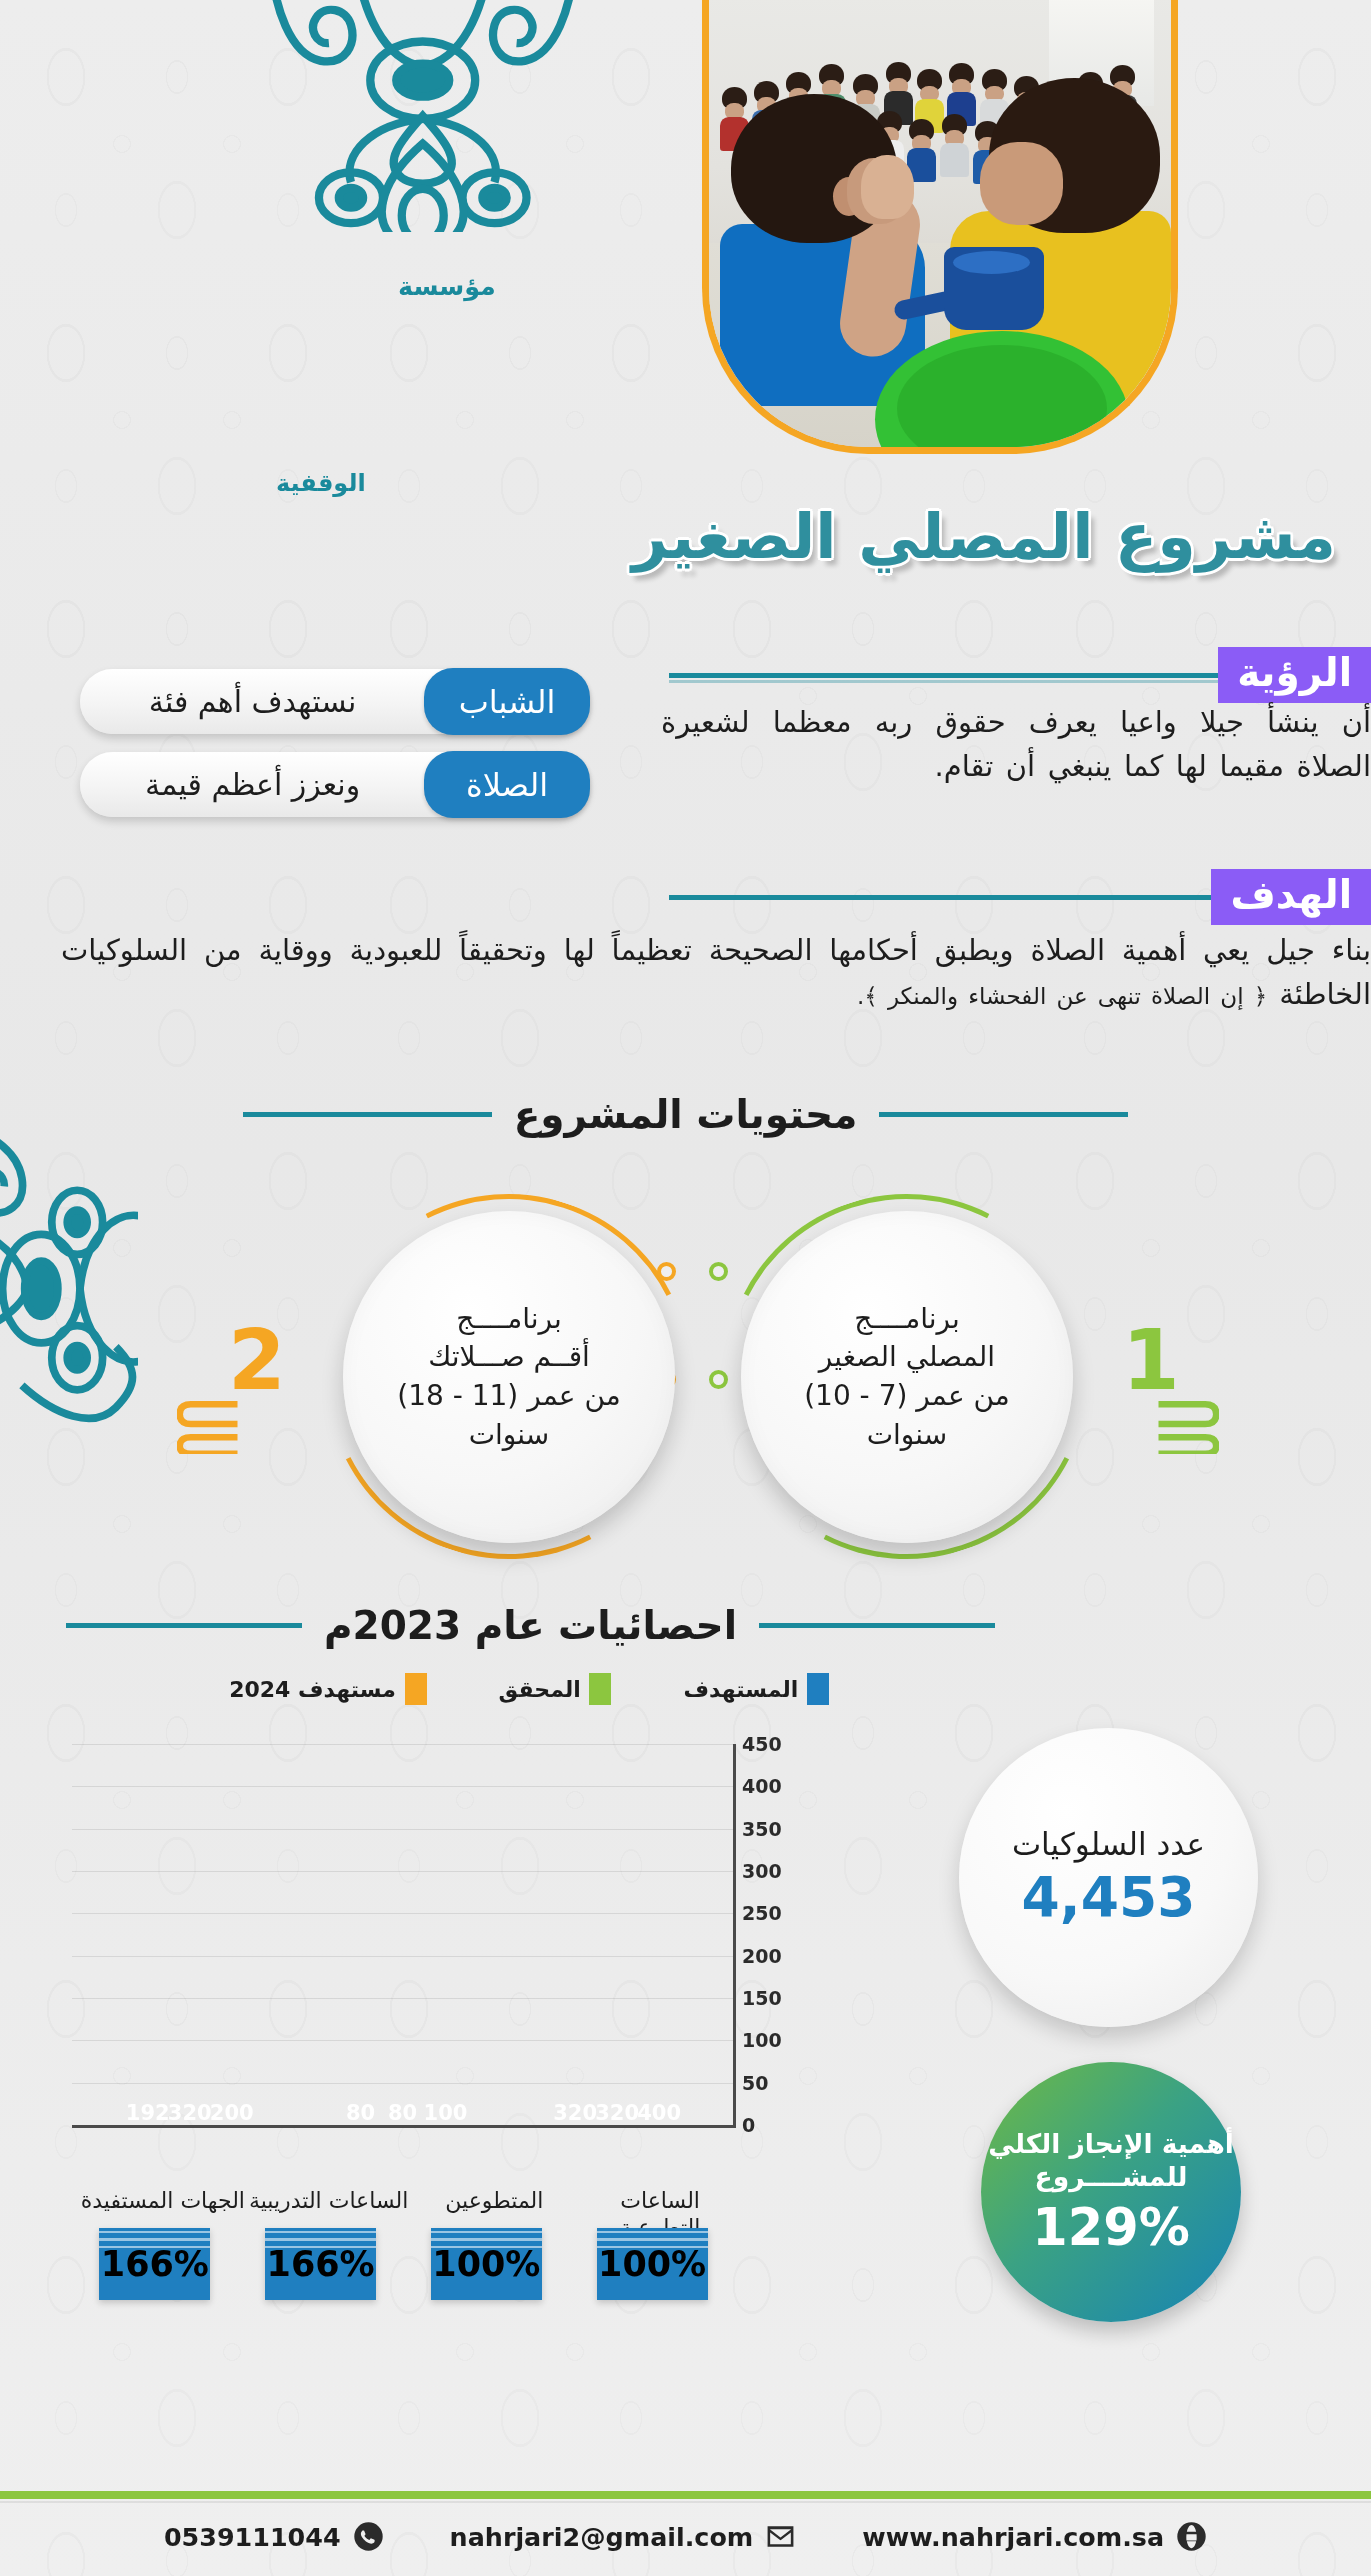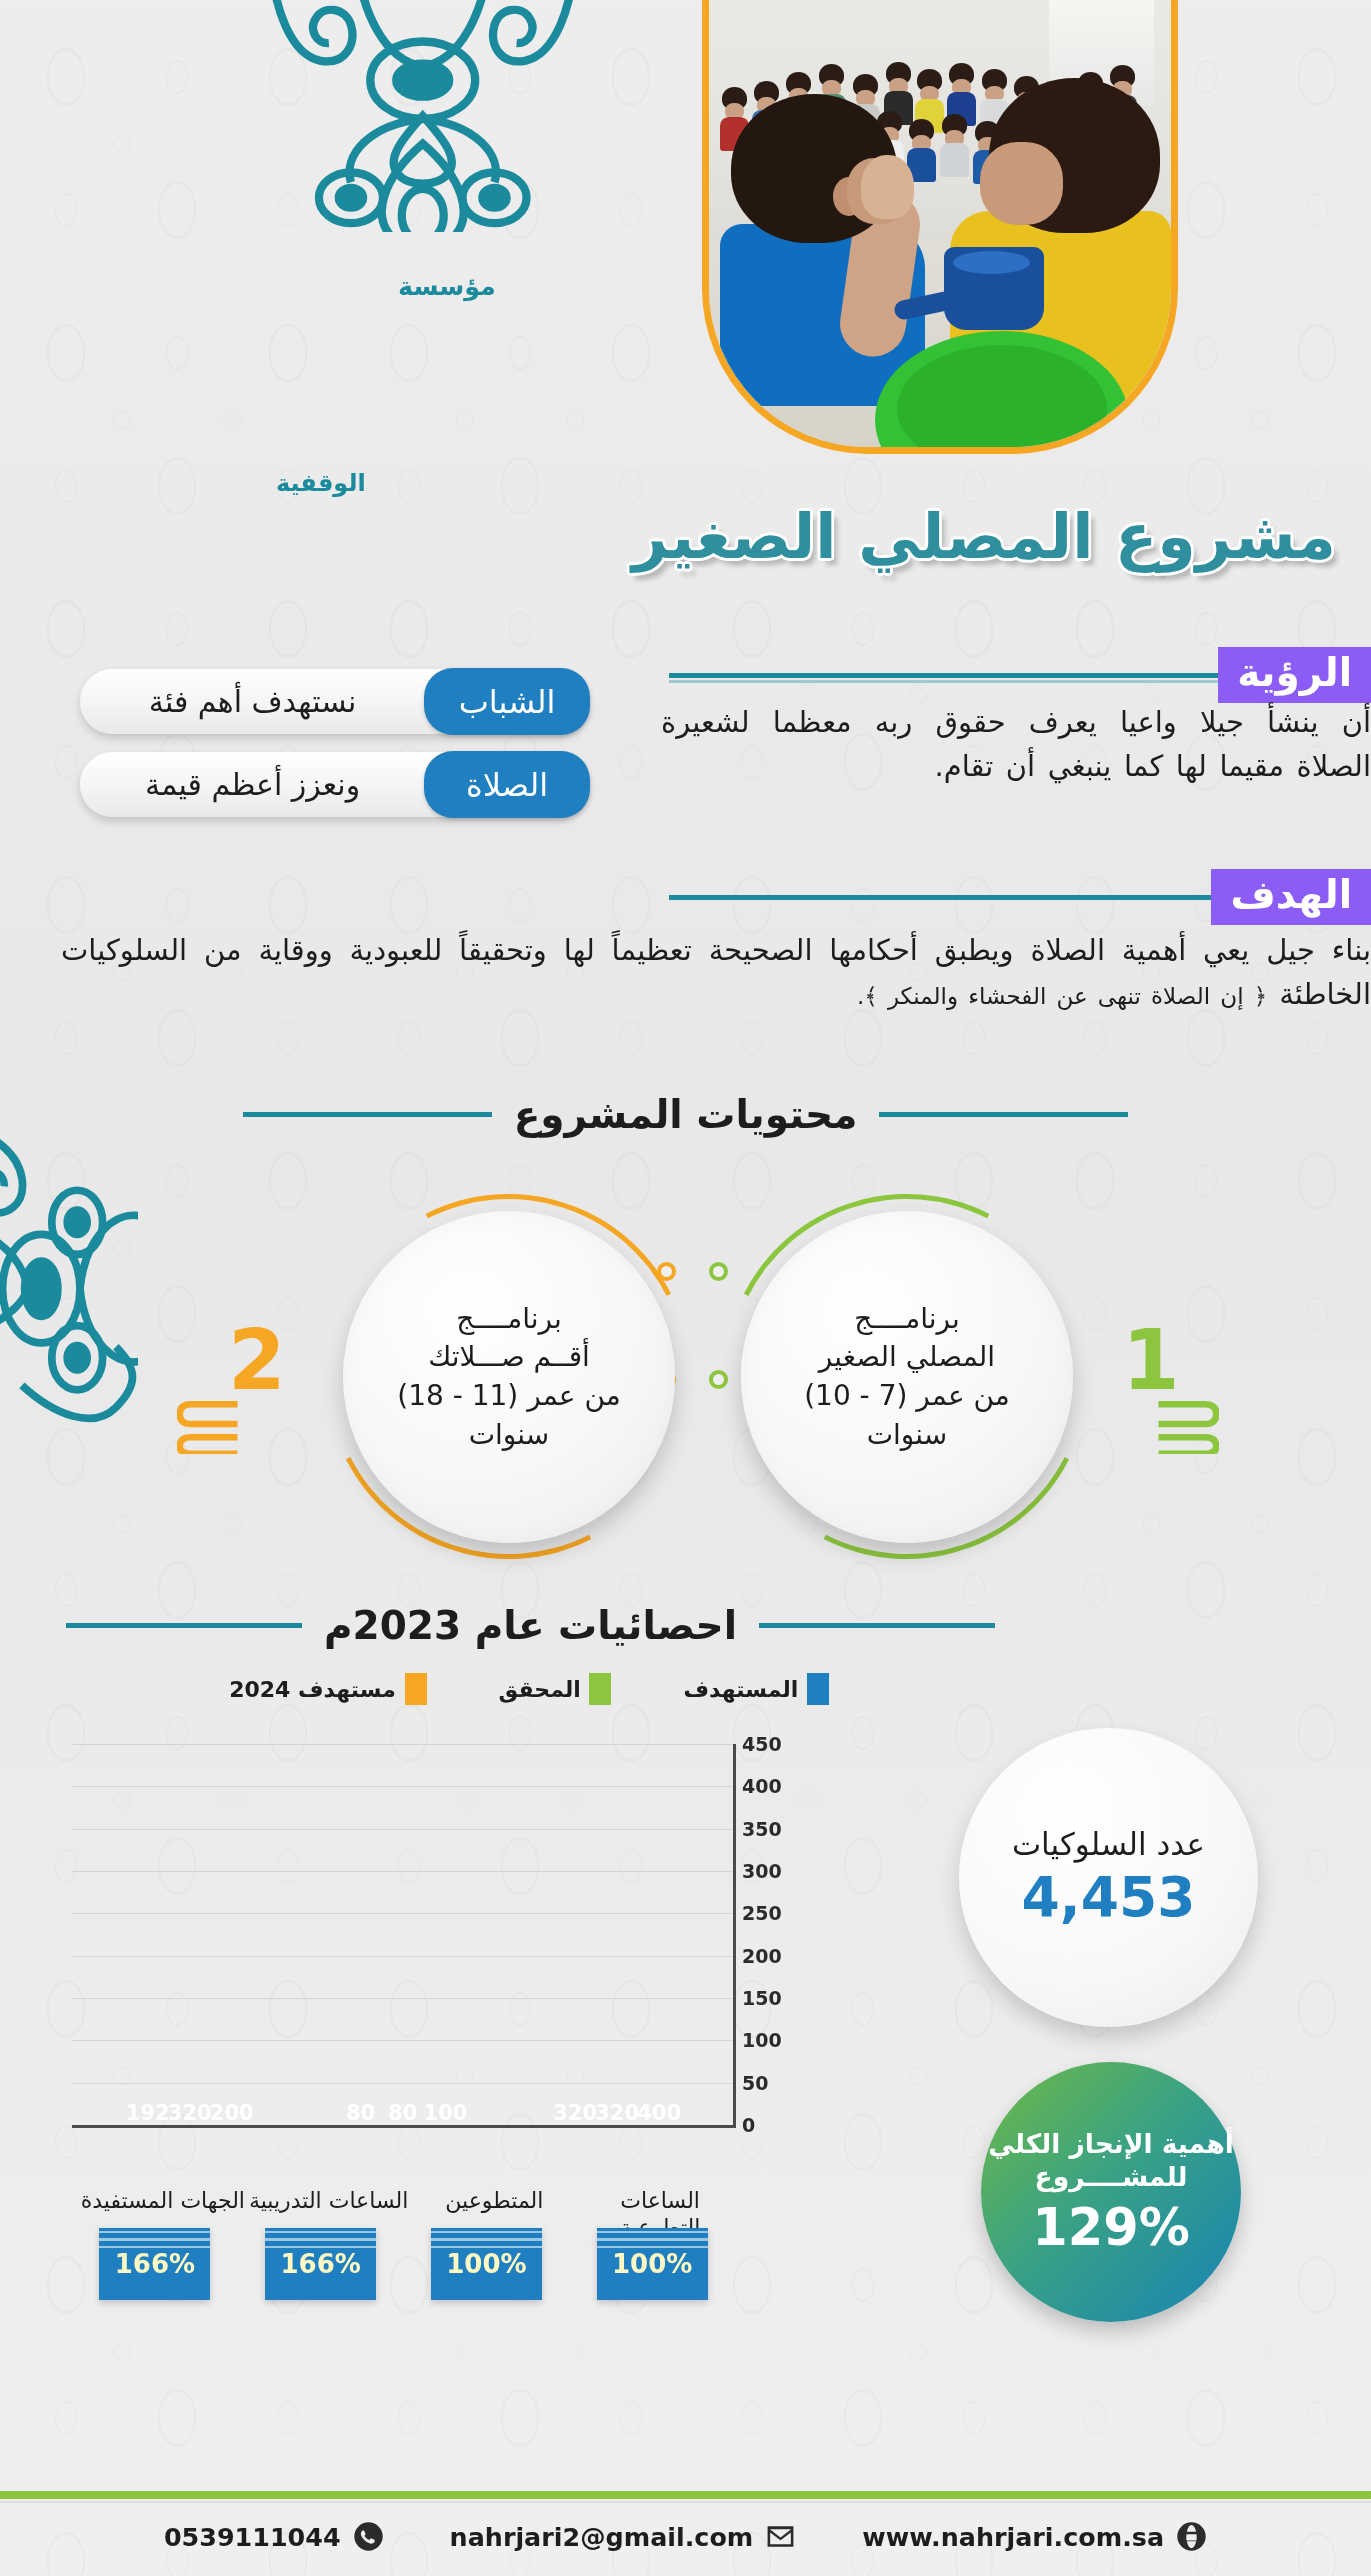--- a/index.html
+++ b/index.html
@@ -268,21 +268,21 @@
   .cat-lb { flex: 1; text-align: center; font-size: 22px; line-height: 1.22; font-weight: 500; color: #1d1d1d; }
 
   .pct-row {
     position: absolute; top: 2228px; left: 72px; width: 663px;
     display: flex; flex-direction: row-reverse;
   }
   .pct-cell { flex: 1; display: flex; justify-content: center; }
   .pct-box {
     width: 111px; height: 72px; background: #1f7fc0;
     display: flex; align-items: center; justify-content: center;
-    color: #fef9c3; font-size: 26px; font-weight: 700; direction: ltr;
+    color: #000000; font-size: 35px; font-weight: 700; direction: ltr;
     position: relative; overflow: hidden;
     box-shadow: 0 3.3px 6.6px rgba(0,0,0,0.18);
   }
   .pct-box .stripes { position: absolute; left:0; right:0; top: 3.3px; height: 24px; }
   .pct-box .stripes i { display: block; height: 2.2px; background: rgba(255,255,255,0.55); margin-bottom: 5px; }
 
   
   .stat-circle-white {
     position: absolute; top: 1728px; left: 959px;
     width: 299px; height: 299px; border-radius: 50%;

